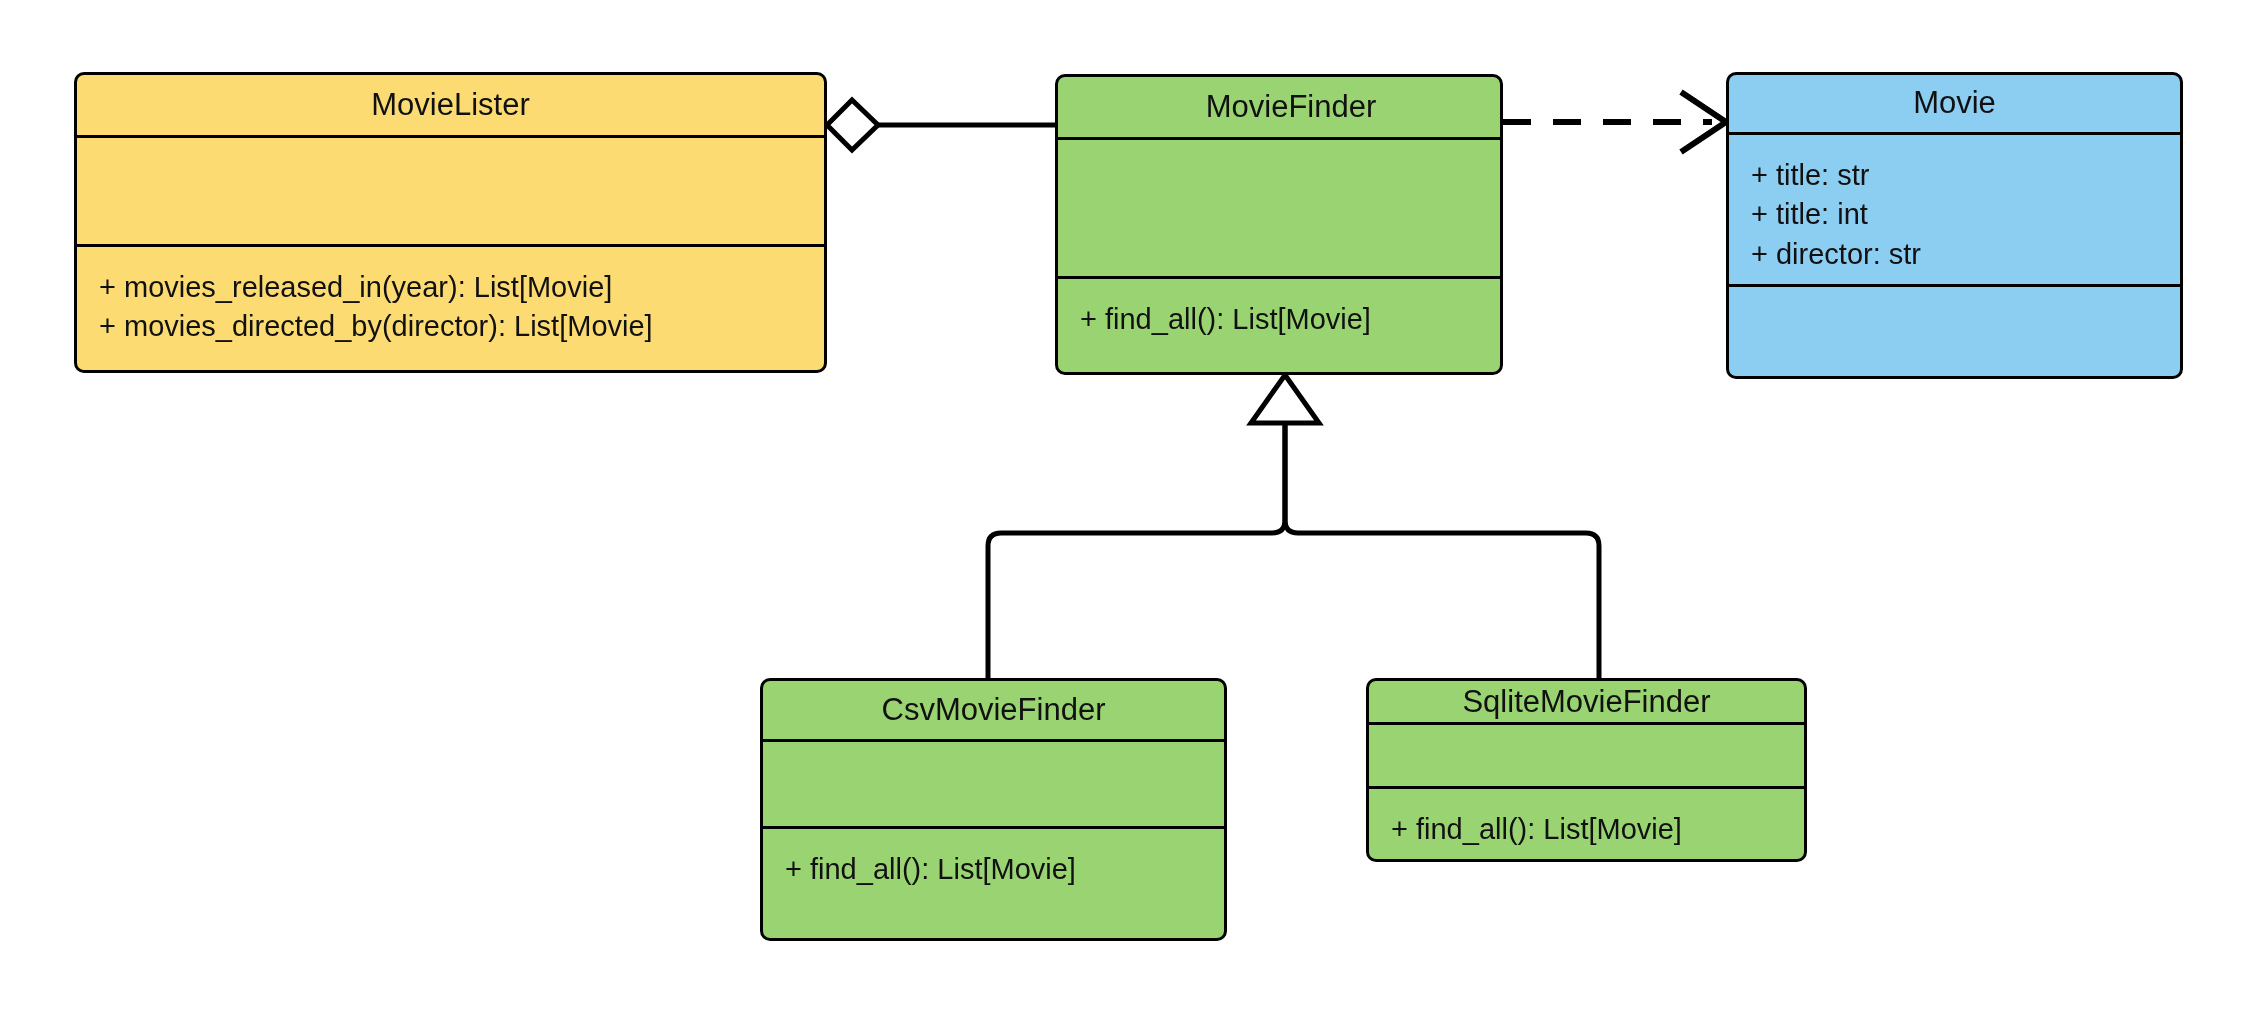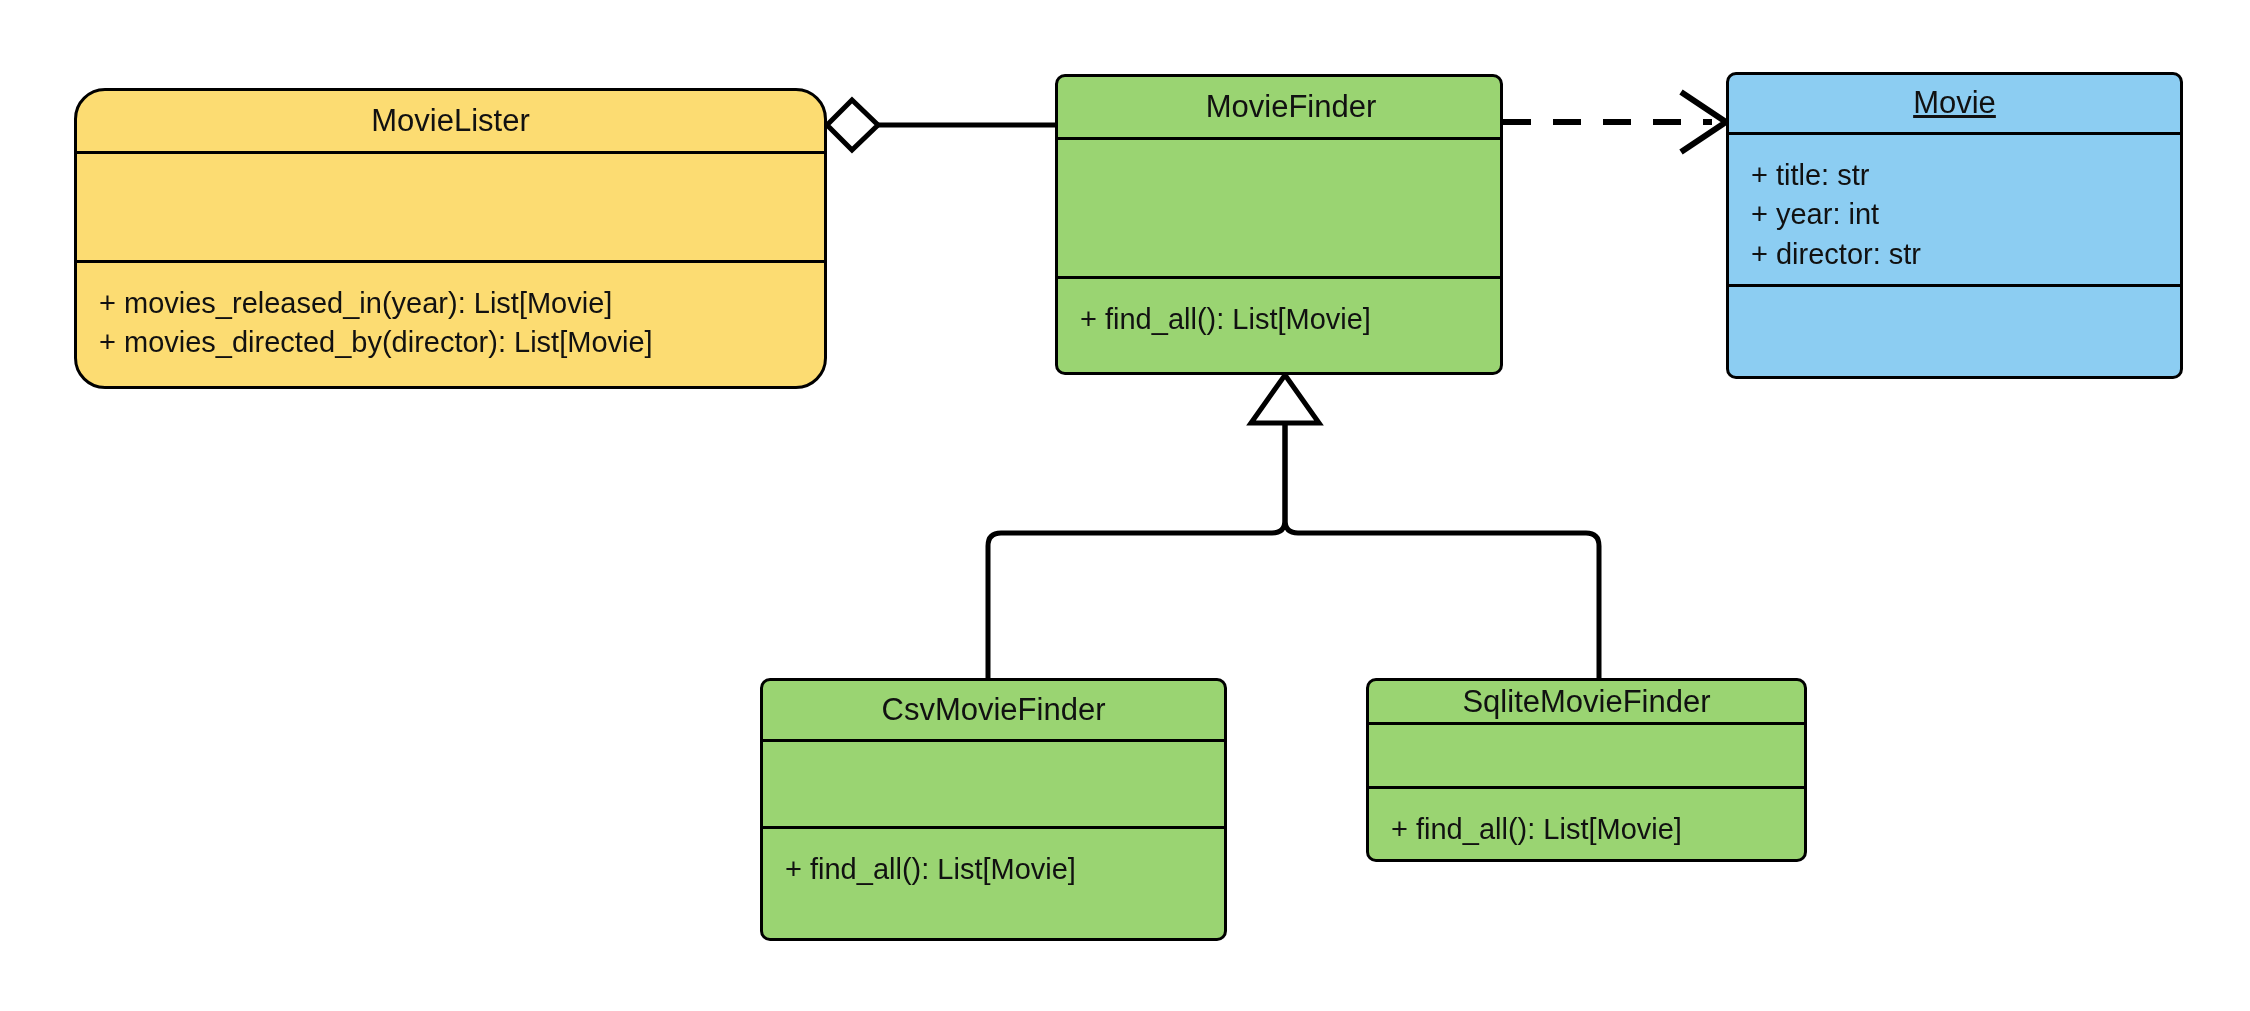--- a/index.html
+++ b/index.html
@@ -62,31 +62,31 @@
     padding: 0;
   }
   .member {
     white-space: nowrap;
   }
   .fill-yellow { background: #fcdc72; }
   .fill-green  { background: #9ad472; }
   .fill-blue   { background: #8ccdf2; }
 
   
-  #class-movielister      { left: 74px;   top: 88px;  width: 753px; height: 301px; border-radius: 31px; }
+  #class-movielister      { left: 74px;   top: 72px;  width: 753px; height: 301px; }
   #class-moviefinder      { left: 1055px; top: 74px;  width: 448px; height: 301px; }
   #class-movie            { left: 1726px; top: 72px;  width: 457px; height: 307px; }
   #class-csvmoviefinder   { left: 760px;  top: 678px; width: 467px; height: 263px; }
   #class-sqlitemoviefinder{ left: 1366px; top: 678px; width: 441px; height: 184px; }
 
   #class-movielister .cls-name { height: 60px; }
   #class-movielister .attrs    { height: 106px; }
   #class-moviefinder .cls-name { height: 60px; padding-left: 36px; }
   #class-moviefinder .attrs    { height: 136px; }
-  #class-movie .cls-name       { height: 57px; text-decoration: underline; }
+  #class-movie .cls-name       { height: 57px; }
   #class-movie .ops            { height: 84px; }
   #class-csvmoviefinder .cls-name, #class-sqlitemoviefinder .cls-name { height: 58px; }
   #class-csvmoviefinder .attrs, #class-sqlitemoviefinder .attrs { height: 84px; }
 </style>
 </head>
 <body>
 
 <div id="canvas">
 
   <svg id="edge-layer" viewBox="0 0 2250 1011" width="2250" height="1011" xmlns="http://www.w3.org/2000/svg">
@@ -132,21 +132,21 @@
     <div class="cls-compartment ops">
       <div class="member">+ find_all(): List[Movie]</div>
     </div>
   </div>
 
   <div class="uml-class fill-blue" id="class-movie">
     <div class="cls-name">Movie</div>
     <div class="cls-sep"></div>
     <div class="cls-compartment attrs">
       <div class="member">+ title: str</div>
-      <div class="member">+ year: int</div>
+      <div class="member">+ title: int</div>
       <div class="member">+ director: str</div>
     </div>
     <div class="cls-sep"></div>
     <div class="cls-compartment ops empty"></div>
   </div>
 
   <div class="uml-class fill-green" id="class-csvmoviefinder">
     <div class="cls-name">CsvMovieFinder</div>
     <div class="cls-sep"></div>
     <div class="cls-compartment attrs empty"></div>

